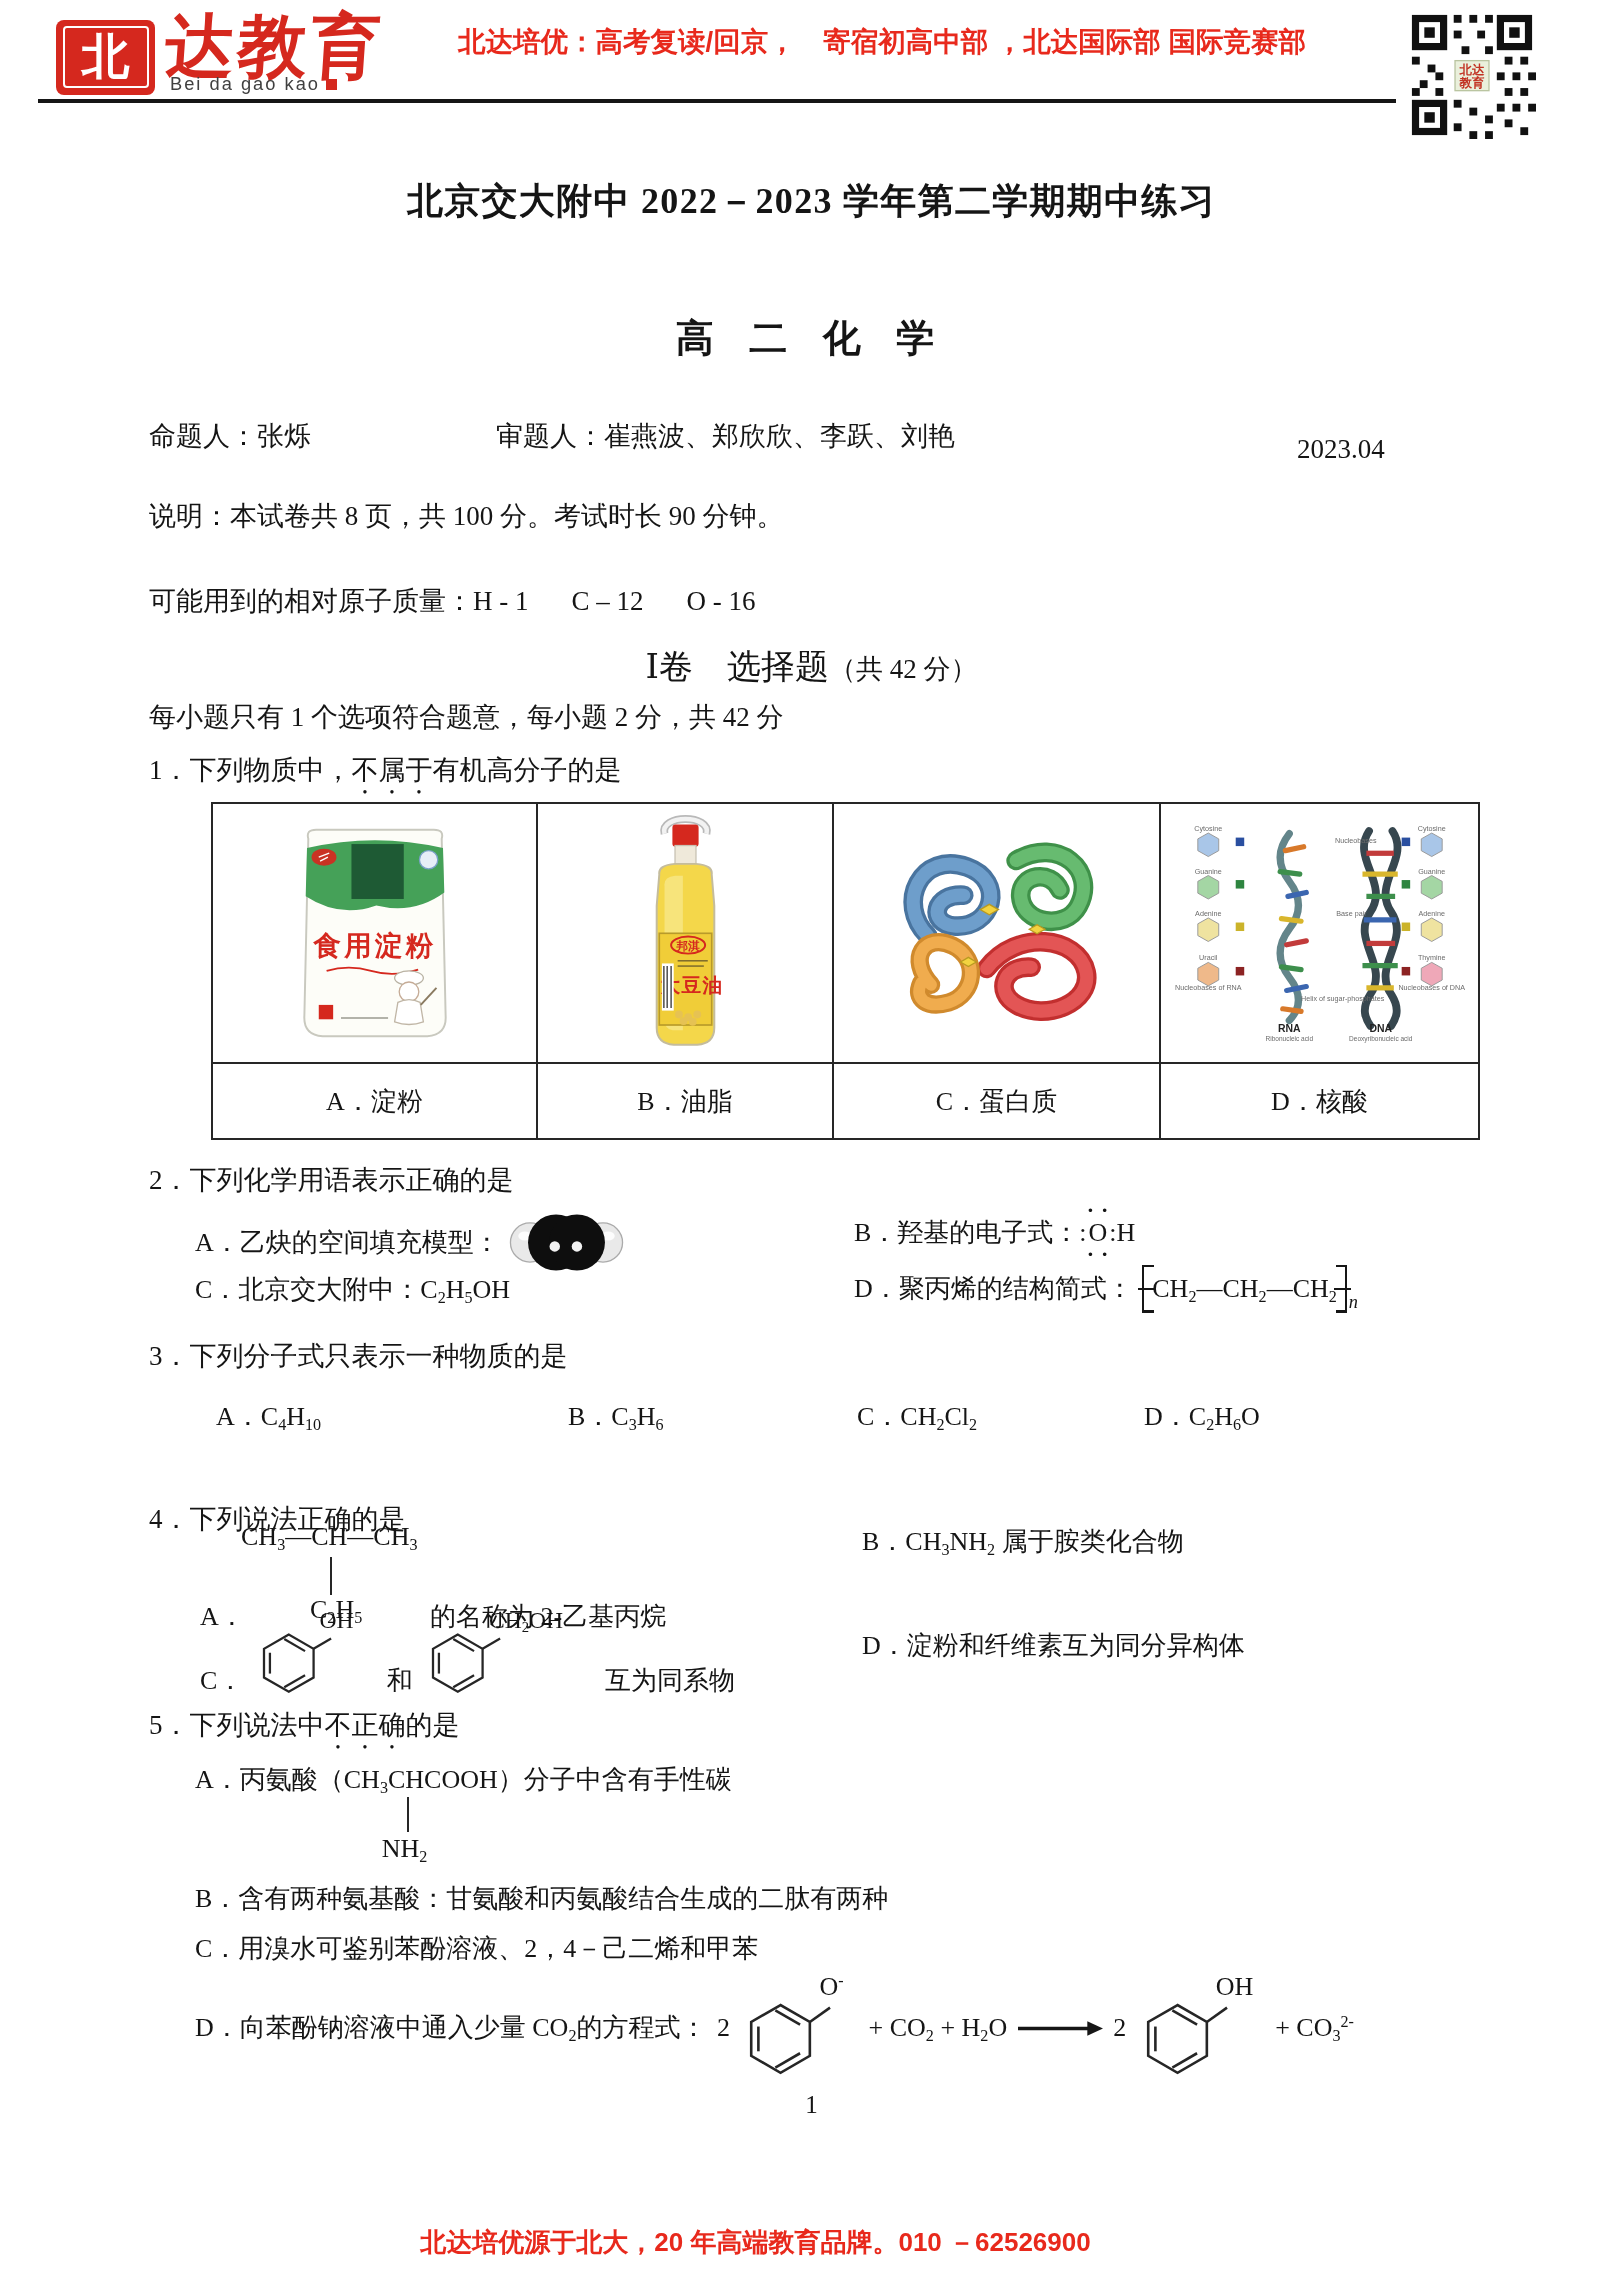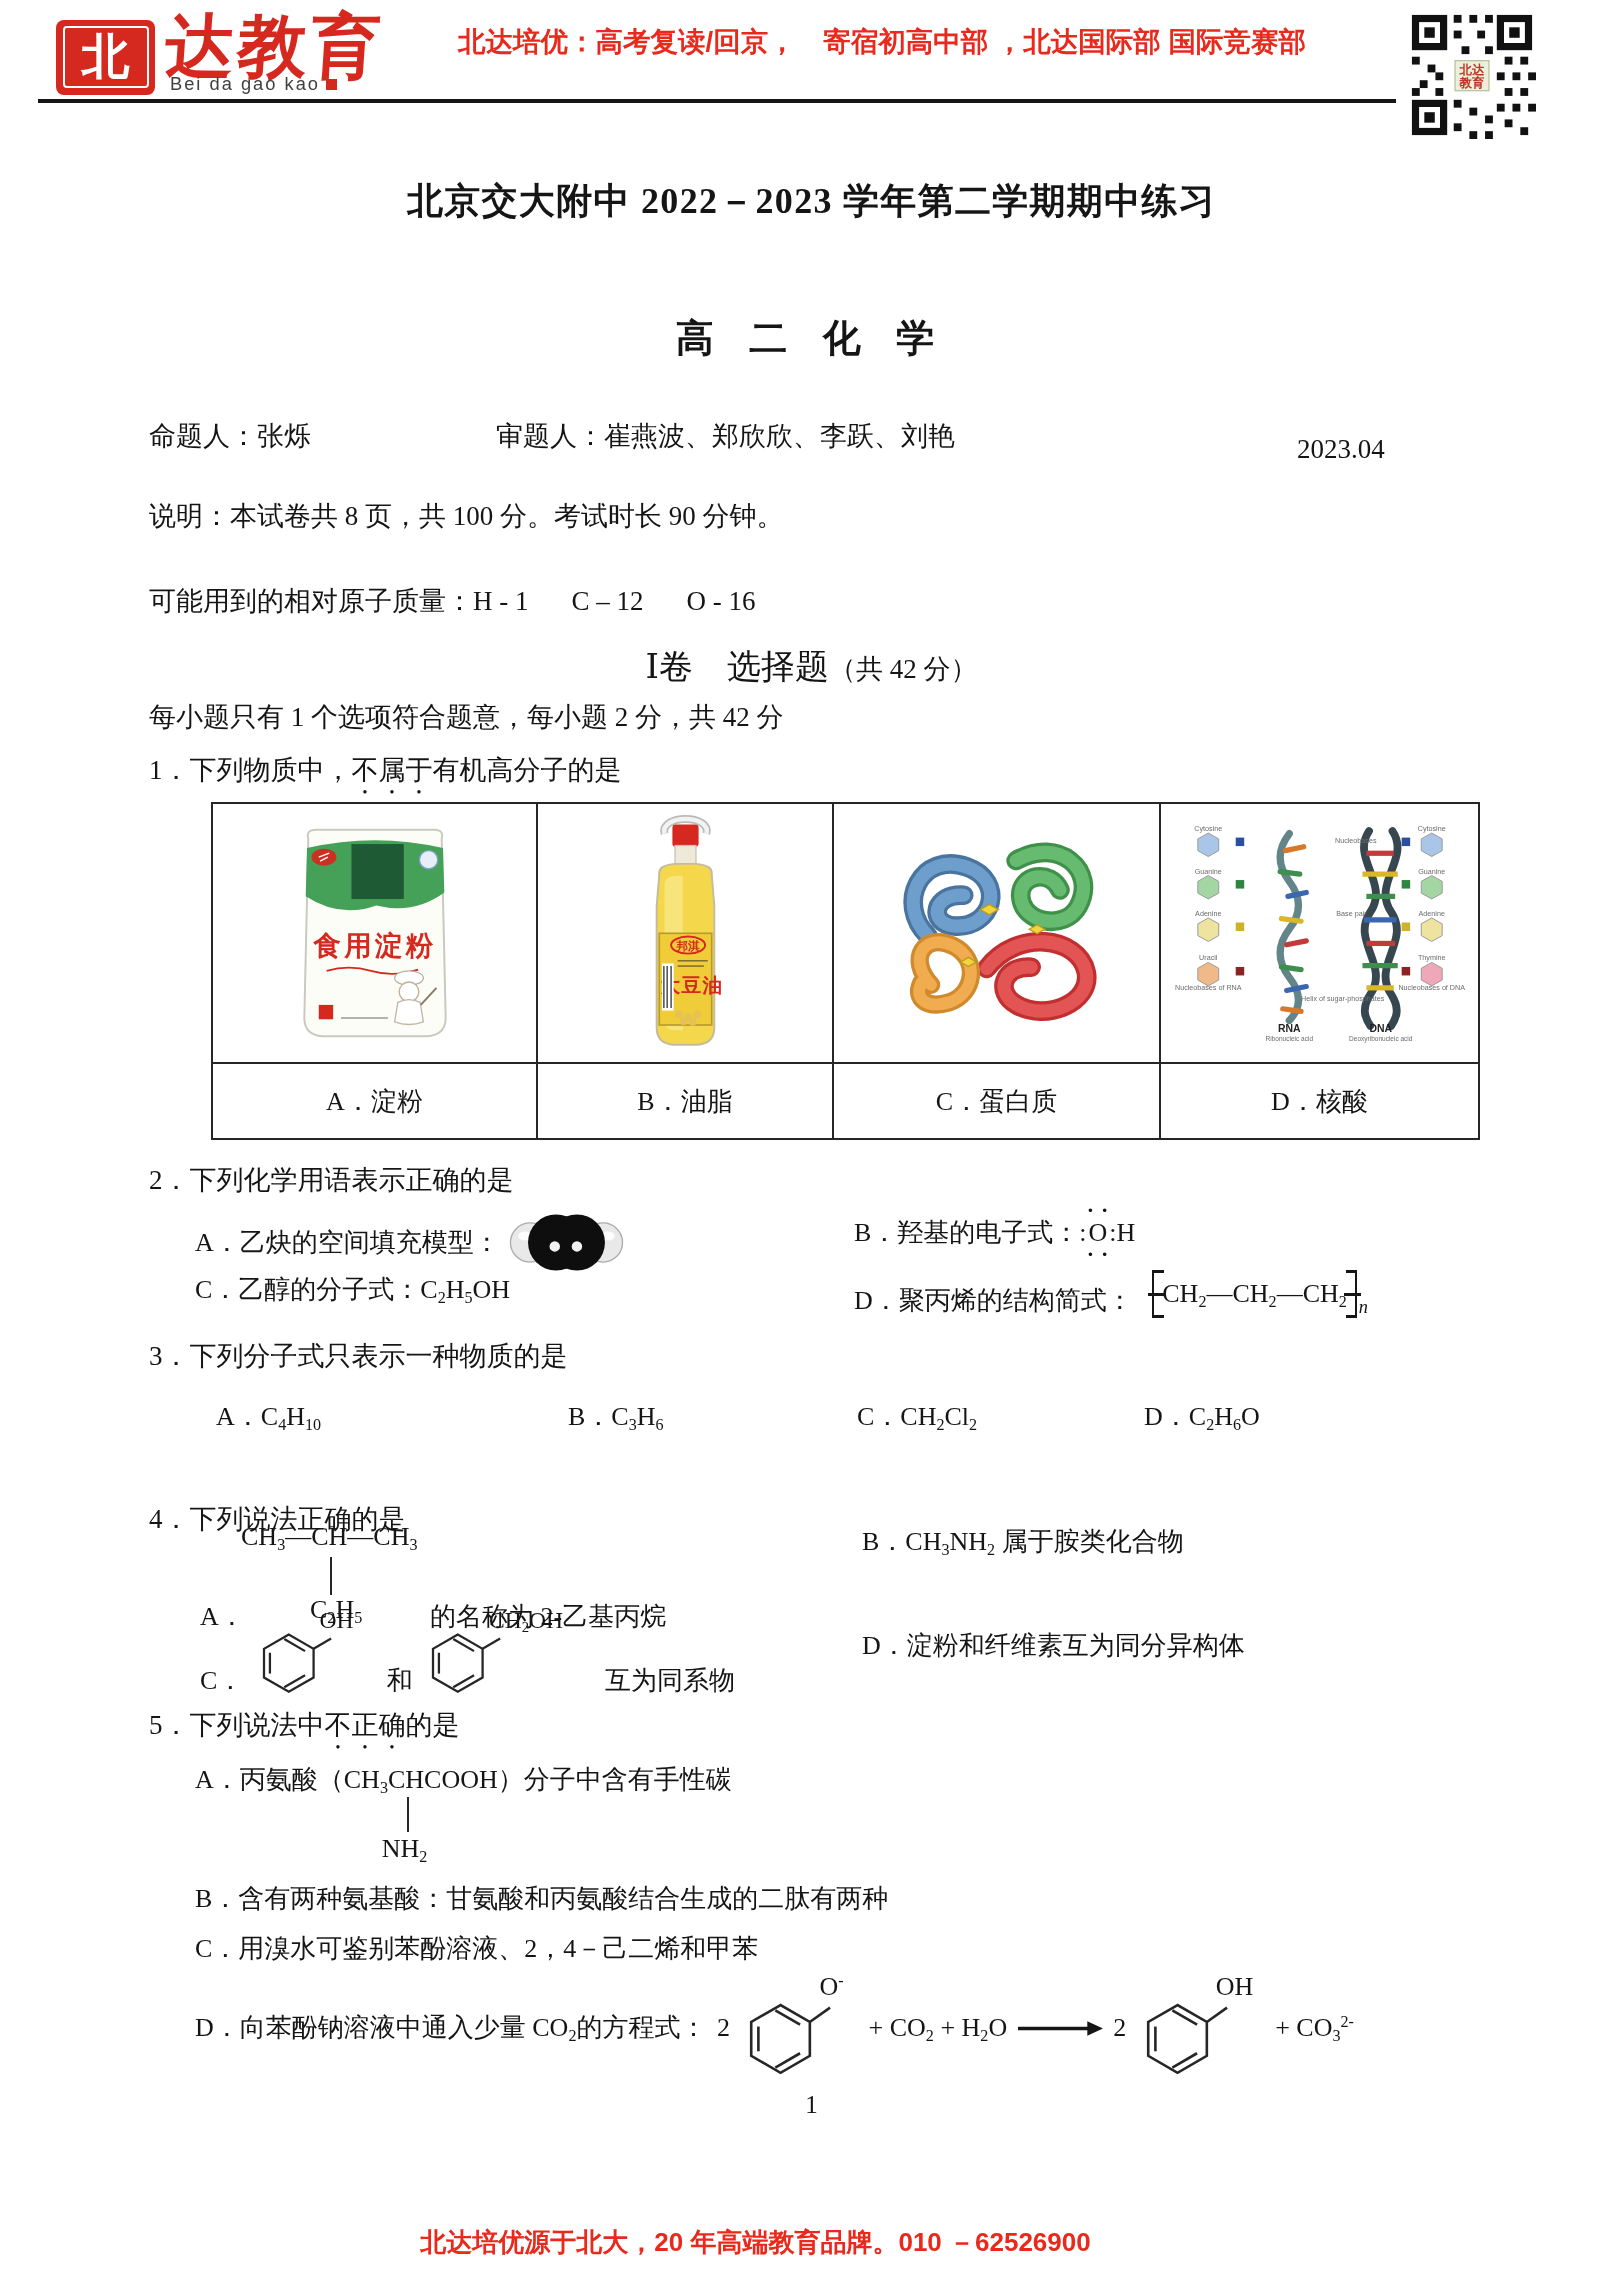--- a/index.html
+++ b/index.html
@@ -47,21 +47,21 @@
   table.q1 { position:absolute; left:211px; top:802px; border-collapse:collapse; }
   table.q1 td { border:2.6px solid #262626; text-align:center; vertical-align:middle; }
   td.cellimg { height:260px; }
   td.celllbl { height:76px; font-size:26px; }
   .c1{width:325px}.c2{width:296px}.c3{width:327px}.c4{width:319px}
   
   .q2stem { left:149px; top:1163px; }
   .q2a { left:195px; top:1203px; display:flex; align-items:center; gap:9.2px; height:79px; }
   .q2b { left:854px; top:1216px; display:flex; align-items:baseline; }
   .q2c { left:195px; top:1273px; }
-  .q2d { left:854px; top:1259px; display:flex; align-items:flex-end; gap:19px; height:59px; }
+  .q2d { left:854px; top:1259px; display:flex; align-items:center; gap:9px; height:59px; }
   .edot { position:relative; display:inline-block; padding:0 2px; }
   .edot .d { position:absolute; left:50%; transform:translateX(-50%); font-size:22px; letter-spacing:0.7px;
              line-height:7.9px; font-weight:bold; }
   .edot .d.top { top:-10.5px; } .edot .d.bot { bottom:-7.9px; }
   .poly { display:inline-flex; align-items:center; font-size:26px; }
   .pbr { position:relative; width:10.5px; height:48px; }
   .pbr.l { border-left:2.6px solid #161616; }
   .pbr.r { border-right:2.6px solid #161616; }
   .pbr.l::before,.pbr.l::after { content:""; position:absolute; left:0; width:9.8px; height:2.6px; background:#161616; }
   .pbr.r::before,.pbr.r::after { content:""; position:absolute; right:0; width:9.8px; height:2.6px; background:#161616; }
@@ -381,21 +381,21 @@
     <span class="edot opt">
       <span class="d top">· ·</span>
       <span>O</span>
       <span class="d bot">· ·</span>
     </span>
     <span class="opt">:</span>
     <span class="opt">H</span>
   </div>
 
   <div class="abs opt q2c">
-    <span>C．乙醇的分子式：</span><span><span>C</span><sub>2</sub><span>H</span><sub>5</sub><span>OH</span></span>
+    <span>C．北京交大附中：</span><span><span>C</span><sub>2</sub><span>H</span><sub>5</sub><span>OH</span></span>
   </div>
 
   <div class="abs q2d">
     <span class="opt">D．聚丙烯的结构简式：</span>
     <span class="poly">
       <span class="pbr l">
           <span class="mid"></span>
         </span>
       <span><span>CH</span><sub>2</sub><span>—CH</span><sub>2</sub><span>—CH</span><sub>2</sub></span>
       <span class="pbr r">

